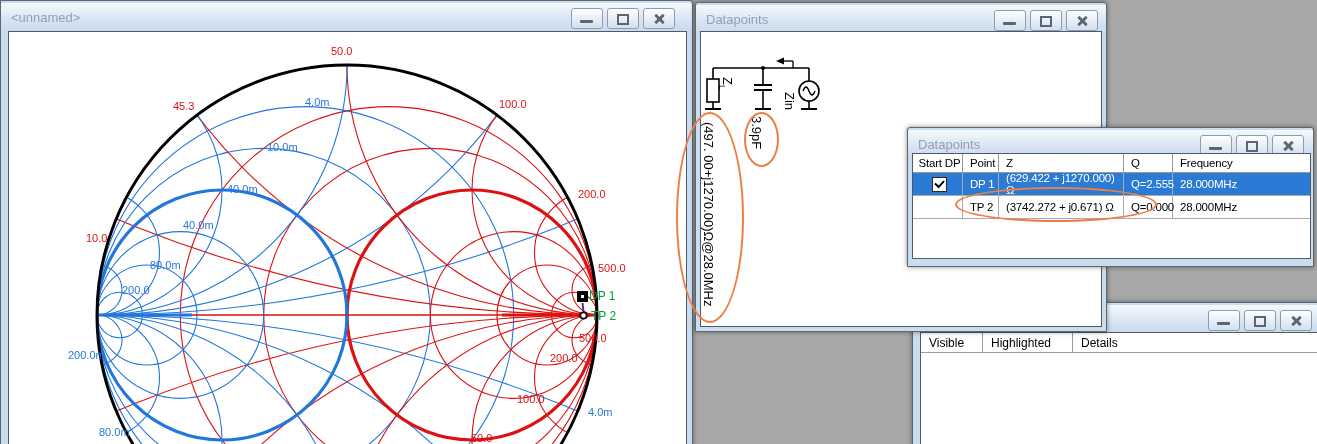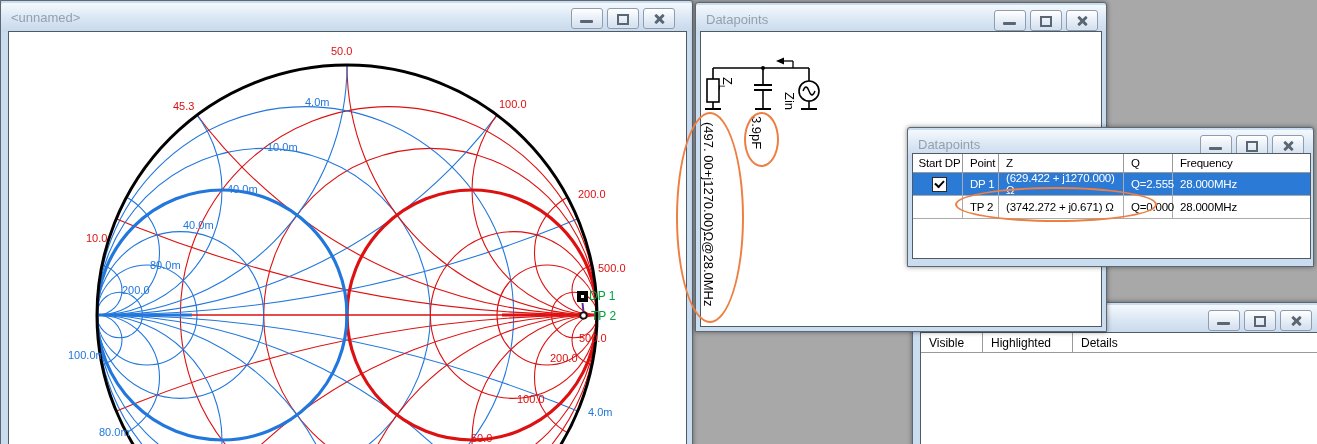--- a/index.html
+++ b/index.html
@@ -153,21 +153,21 @@
           <span class="cl red" style="left: 570px; top: 300px;">500.0</span>
           <span class="cl red" style="left: 541px; top: 320px;">200.0</span>
           <span class="cl red" style="left: 508px; top: 361px;">100.0</span>
           <span class="cl red" style="left: 462px; top: 400px;">50.0</span>
           <span class="cl blue" style="left: 296px; top: 64px;">4.0m</span>
           <span class="cl blue" style="left: 258px; top: 109px;">10.0m</span>
           <span class="cl blue" style="left: 218px; top: 151px;">40.0m</span>
           <span class="cl blue" style="left: 174px; top: 187px;">40.0m</span>
           <span class="cl blue" style="left: 141px; top: 227px;">80.0m</span>
           <span class="cl blue" style="left: 113px; top: 252px;">200.0</span>
-          <span class="cl blue" style="left: 59px; top: 317px;">100.0m</span>
+          <span class="cl blue" style="left: 59px; top: 317px;">200.0m</span>
           <span class="cl blue" style="left: 90px; top: 394px;">80.0m</span>
           <span class="cl blue" style="left: 579px; top: 374px;">4.0m</span>
           <span class="cl green" style="left: 580px; top: 257px;">DP 1</span>
           <span class="cl green" style="left: 582px; top: 277px;">TP 2</span>
         </div>
     </div>
   </div>
 
   <div class="win" id="win-details">
     <div class="titlebar">

